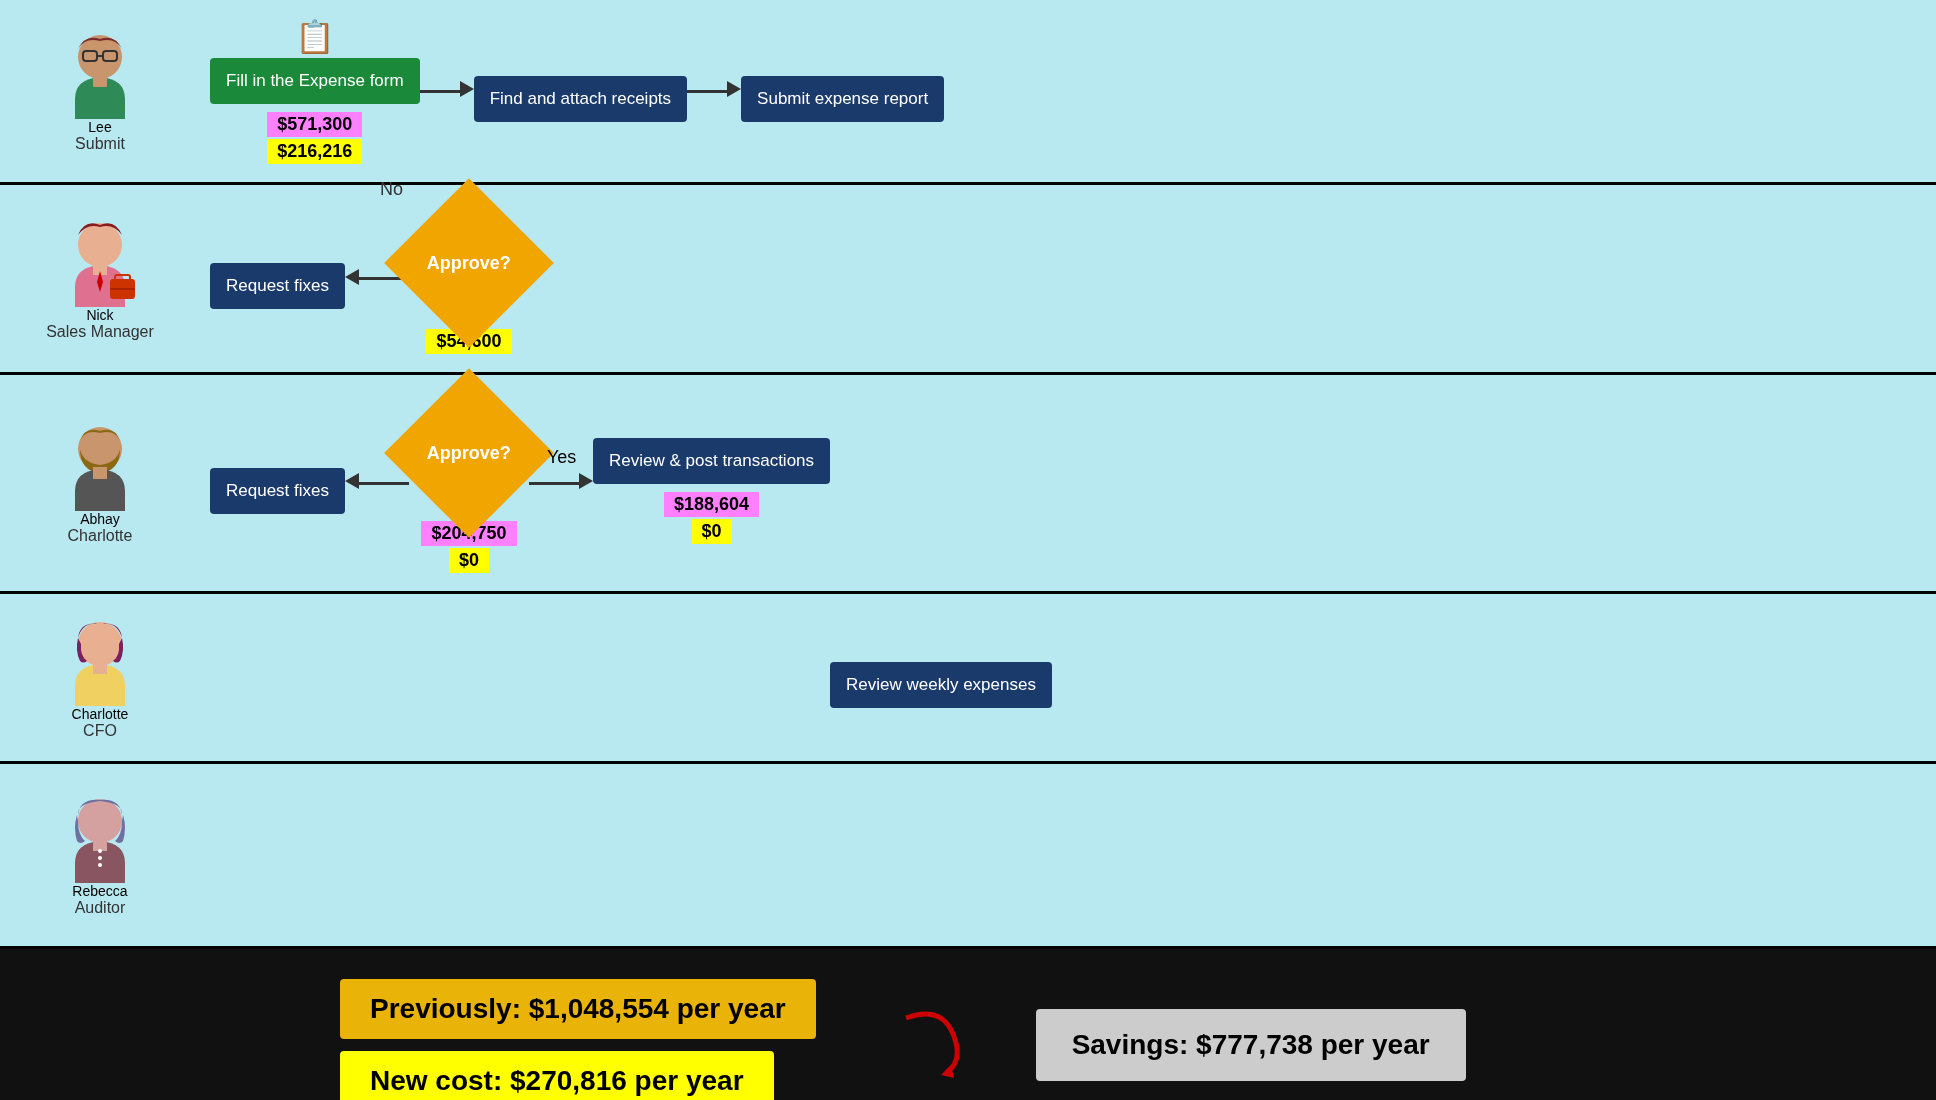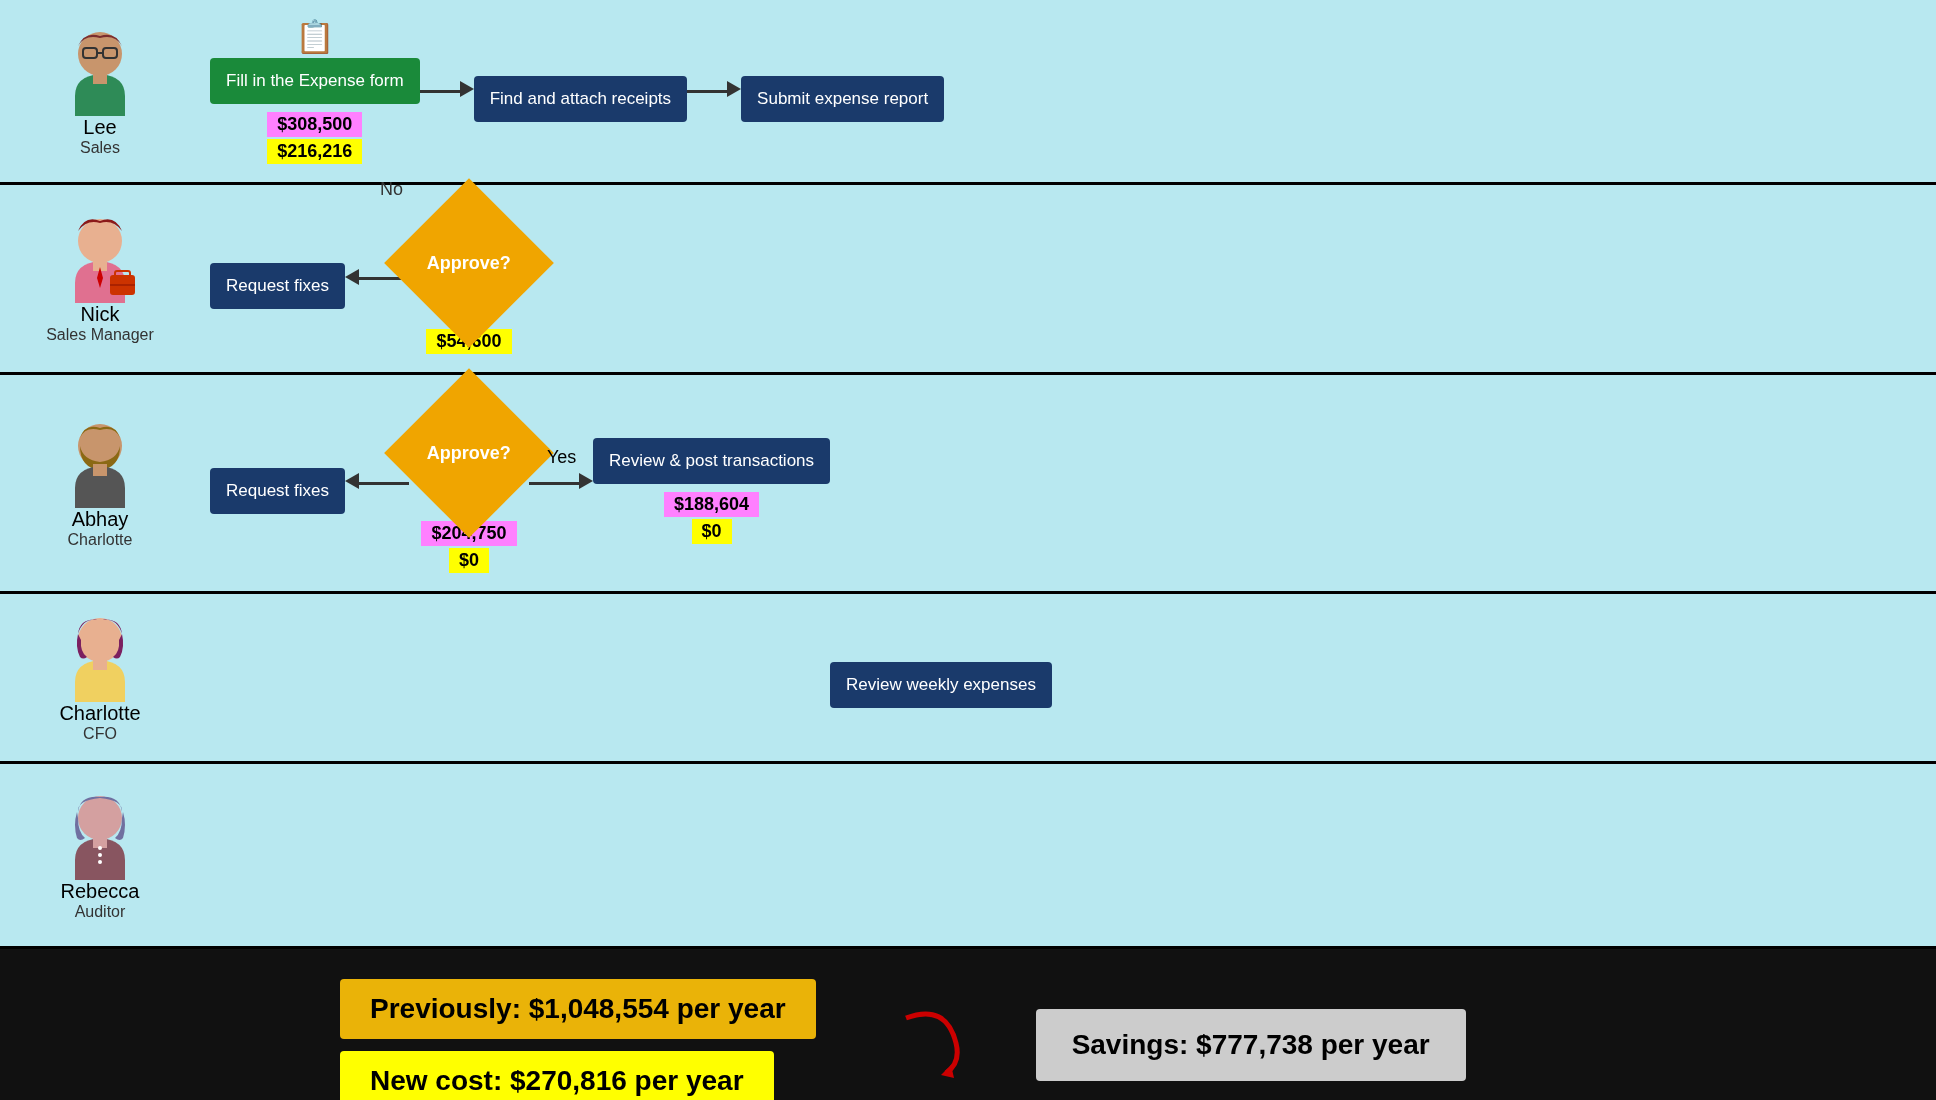--- a/index.html
+++ b/index.html
@@ -17,21 +17,21 @@
     .swim-lane.last { border-bottom: none; }
 
     .actor {
       display: flex;
       flex-direction: column;
       align-items: center;
       width: 160px;
       flex-shrink: 0;
     }
     .actor-name {
-      font-size: 20px;
+      font-size: 14px;
       font-weight: 400;
       color: #000;
     }
     .actor-role {
       font-size: 16px;
       color: #333;
     }
 
     .lane-content {
       flex: 1;
@@ -188,33 +188,33 @@
 
       <rect x="28" y="22" width="14" height="10" rx="3" fill="none" stroke="#333" stroke-width="2"></rect>
       <rect x="48" y="22" width="14" height="10" rx="3" fill="none" stroke="#333" stroke-width="2"></rect>
       <line x1="42" y1="27" x2="48" y2="27" stroke="#333" stroke-width="2"></line>
 
       <path d="M20 70 Q20 50 45 48 Q70 50 70 70 L70 90 L20 90Z" fill="#2e8b57"></path>
 
       <rect x="38" y="46" width="14" height="12" fill="#c8956c"></rect>
     </svg>
     <span class="actor-name">Lee</span>
-    <span class="actor-role">Sales</span>
+    <span class="actor-role">Submit</span>
   </div>
 
   <div class="lane-content">
     <div style="display:flex; align-items:center; margin-left:30px;">
 
       <div style="position:relative; display:flex; flex-direction:column; align-items:center;">
         <div style="font-size:32px; margin-bottom:2px;">📋</div>
         <div class="box-green">
           <span>Fill in the Expense form</span>
         </div>
         <div class="cost-tags">
-          <span class="cost-pink">$308,500</span>
+          <span class="cost-pink">$571,300</span>
           <span class="cost-yellow">$216,216</span>
         </div>
       </div>
 
       <div class="h-connect">
         <div class="h-line" style="width:40px;"></div>
         <div class="arr-r"></div>
       </div>
 
       <div class="box" style="min-width:150px;">

